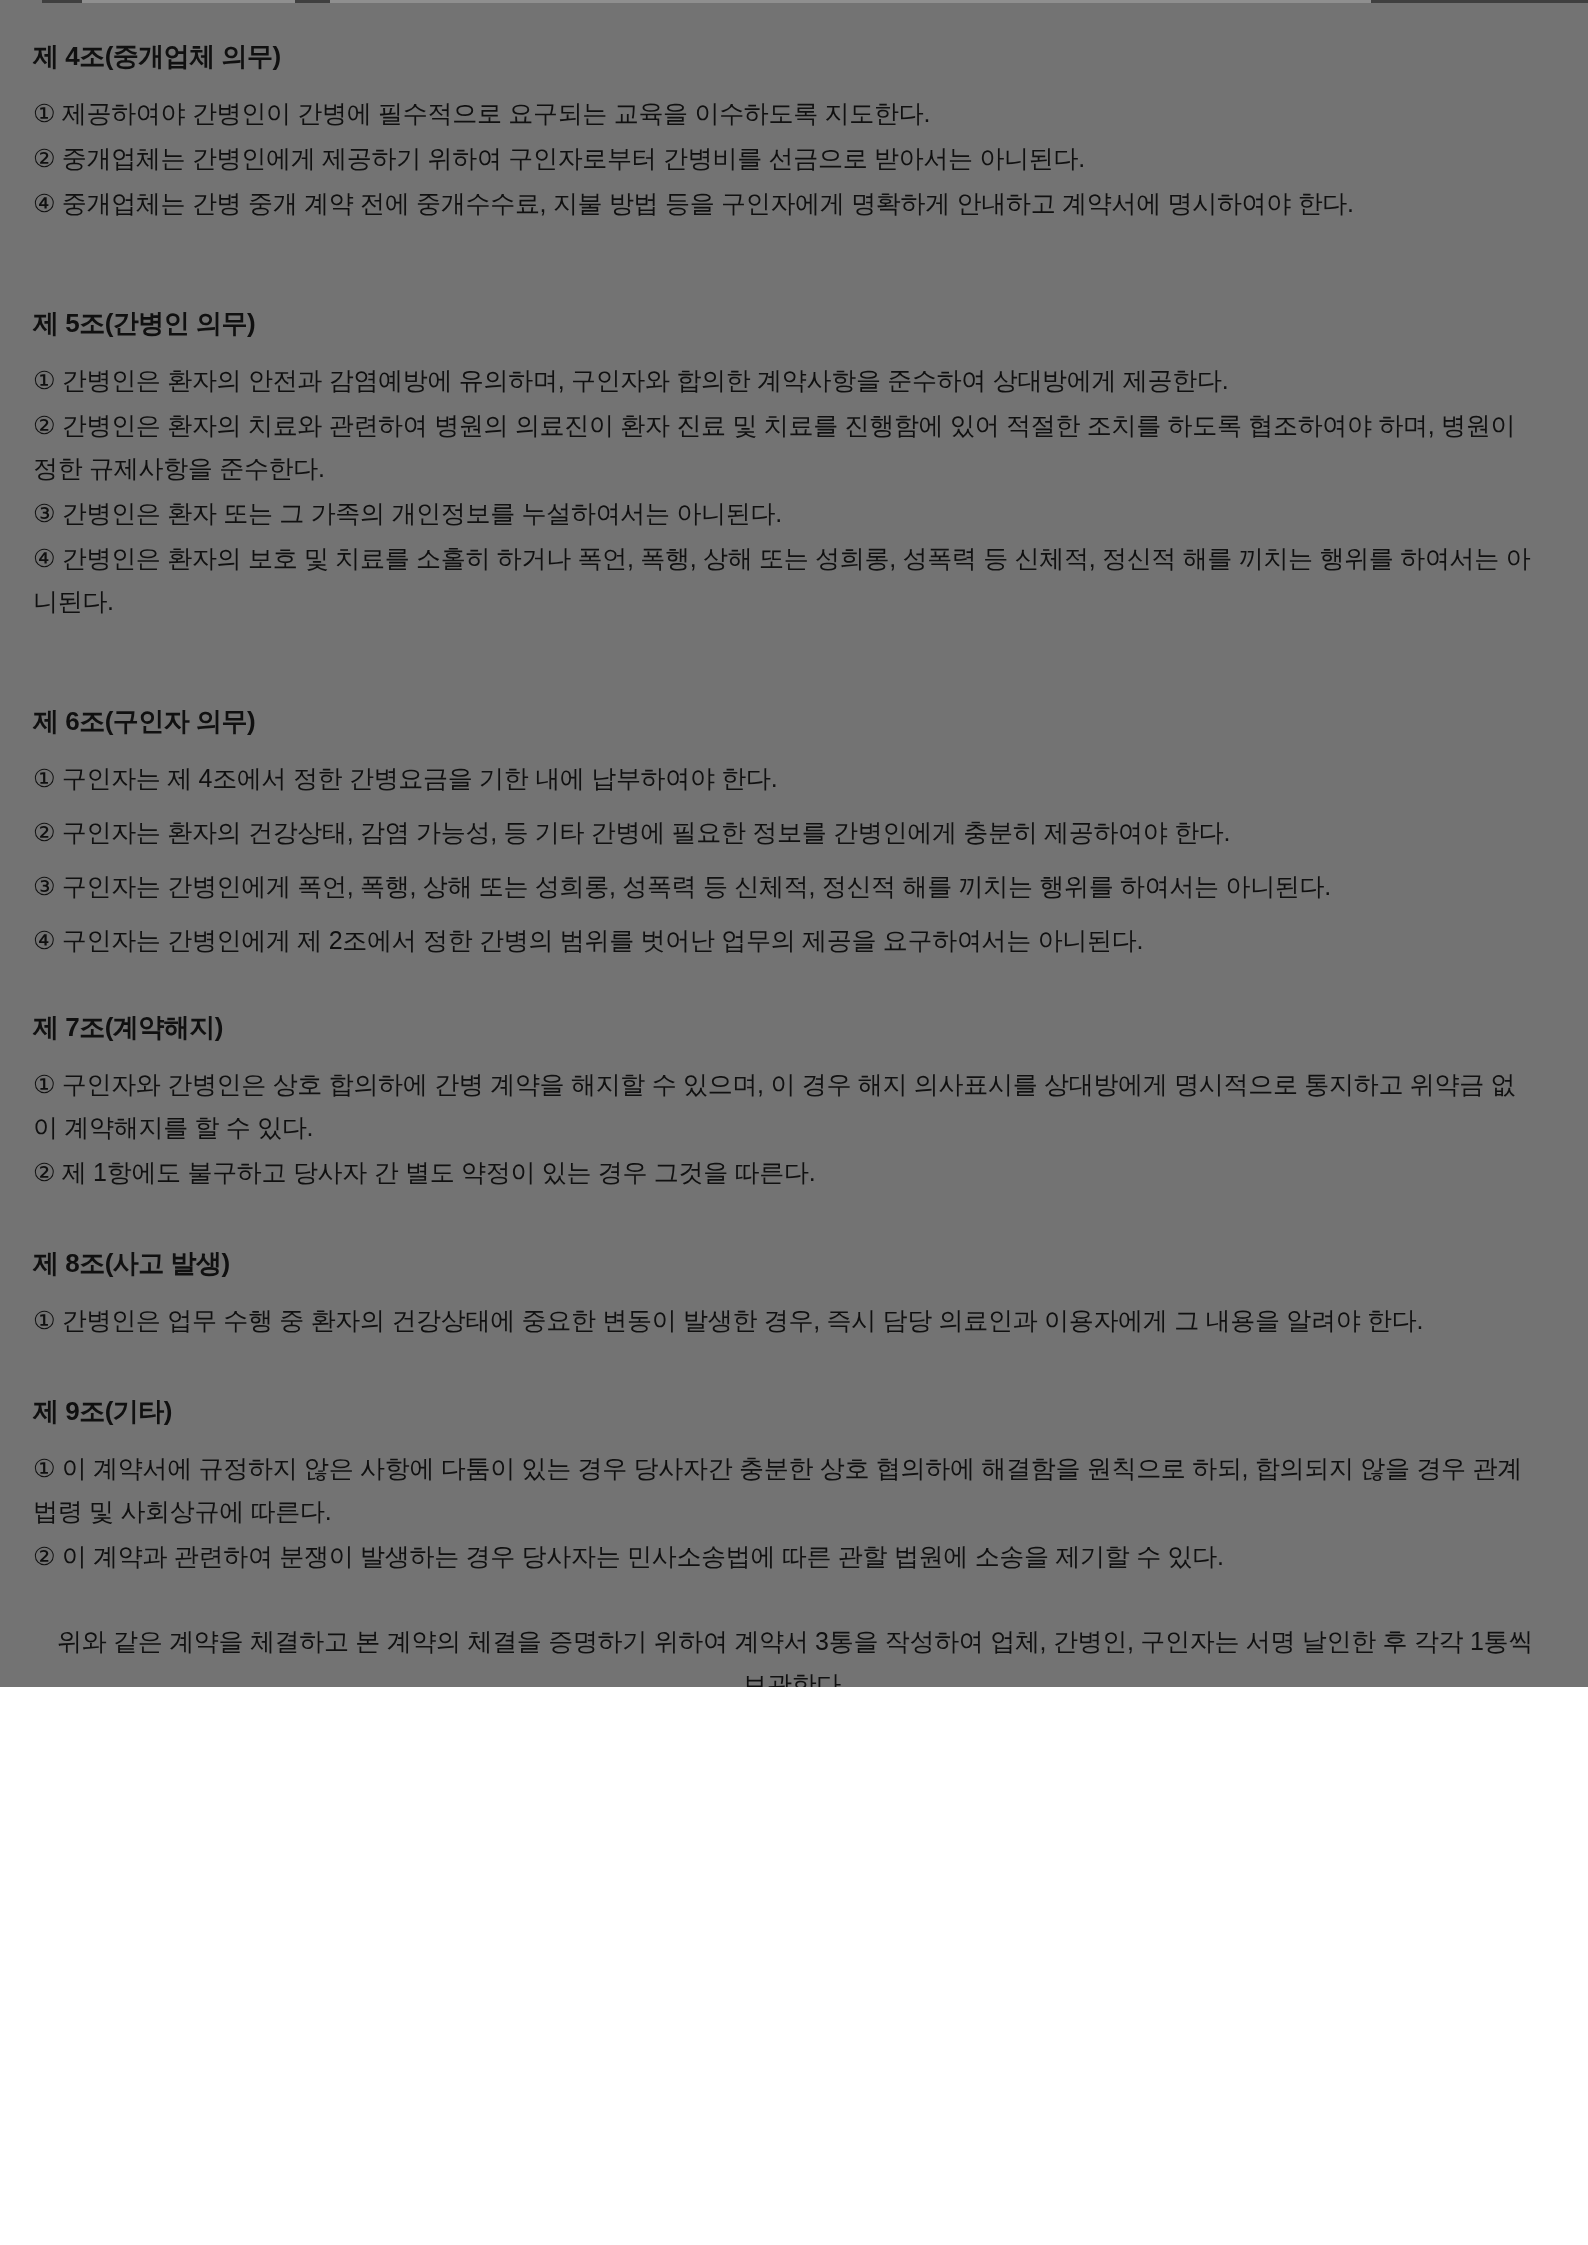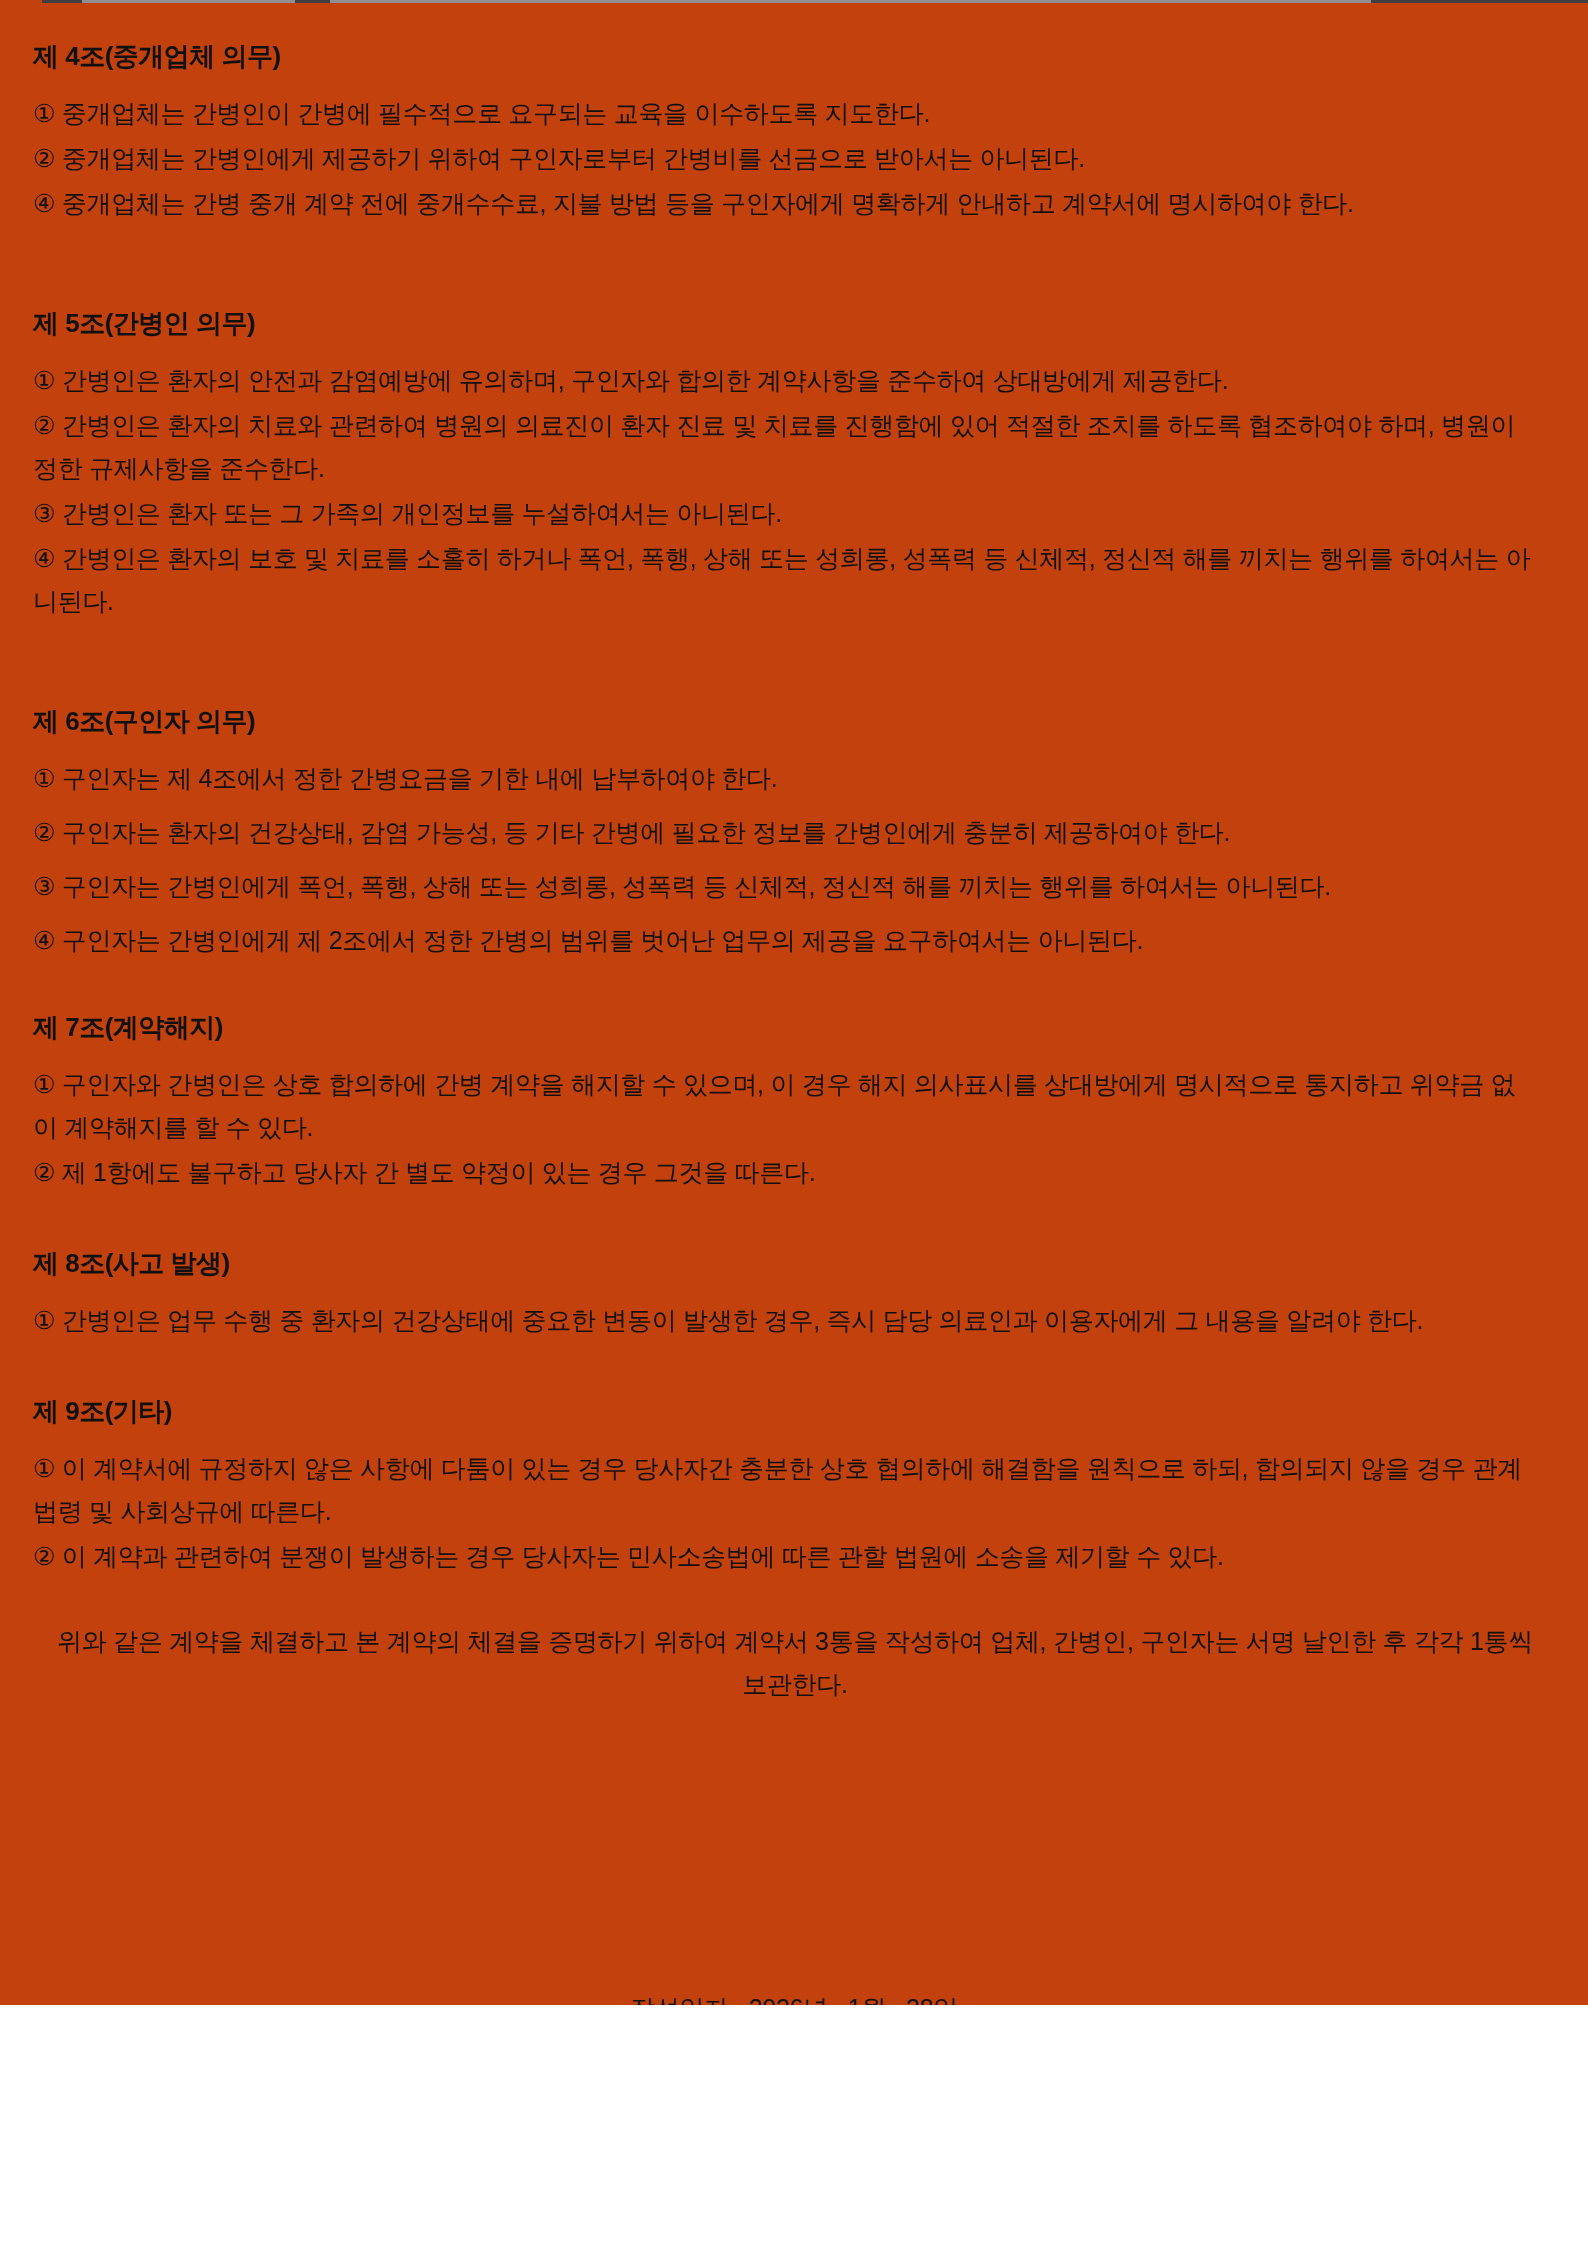--- a/index.html
+++ b/index.html
@@ -1,20 +1,20 @@
 <!DOCTYPE html>
 <html><head>
 <meta charset="utf-8">
 <style>
   html, body { margin:0; padding:0; background:#ffffff; }
   .page {
     position:relative;
     width:1588px;
-    height:2005px;
-    background:#c2410c;
+    height:1687px;
+    background:#737373;
     font-family:"Liberation Sans","DejaVu Sans",sans-serif;
     color:#101010;
     overflow:hidden;
   }
   
   .top-rule { position:absolute; top:0; left:0; width:100%; height:3px; }
   .top-rule .seg { position:absolute; top:0; height:3px; }
   .seg-a { left:42px;   width:40px;   background:#3f3f3f; }
   .seg-b { left:82px;   width:213px;  background:#8f8f8f; }
   .seg-c { left:295px;  width:35px;   background:#3f3f3f; }
@@ -66,21 +66,21 @@
     <span class="seg seg-c"></span>
     <span class="seg seg-d"></span>
     <span class="seg seg-e"></span>
   </div>
 
   <div class="content">
     <div id="sections-root">
   <section class="section">
     <h2 class="sec-title">제 4조(중개업체 의무)</h2>
     <div class="sec-clauses">
-            <p class="clause">① 중개업체는 간병인이 간병에 필수적으로 요구되는 교육을 이수하도록 지도한다.</p>
+            <p class="clause">① 제공하여야 간병인이 간병에 필수적으로 요구되는 교육을 이수하도록 지도한다.</p>
             <p class="clause">② 중개업체는 간병인에게 제공하기 위하여 구인자로부터 간병비를 선금으로 받아서는 아니된다.</p>
             <p class="clause">④ 중개업체는 간병 중개 계약 전에 중개수수료, 지불 방법 등을 구인자에게 명확하게 안내하고 계약서에 명시하여야 한다.</p>
           </div>
   </section>
 
   <section class="section">
     <h2 class="sec-title">제 5조(간병인 의무)</h2>
     <div class="sec-clauses">
             <p class="clause">① 간병인은 환자의 안전과 감염예방에 유의하며, 구인자와 합의한 계약사항을 준수하여 상대방에게 제공한다.</p>
             <p class="clause">② 간병인은 환자의 치료와 관련하여 병원의 의료진이 환자 진료 및 치료를 진행함에 있어 적절한 조치를 하도록 협조하여야 하며, 병원이

